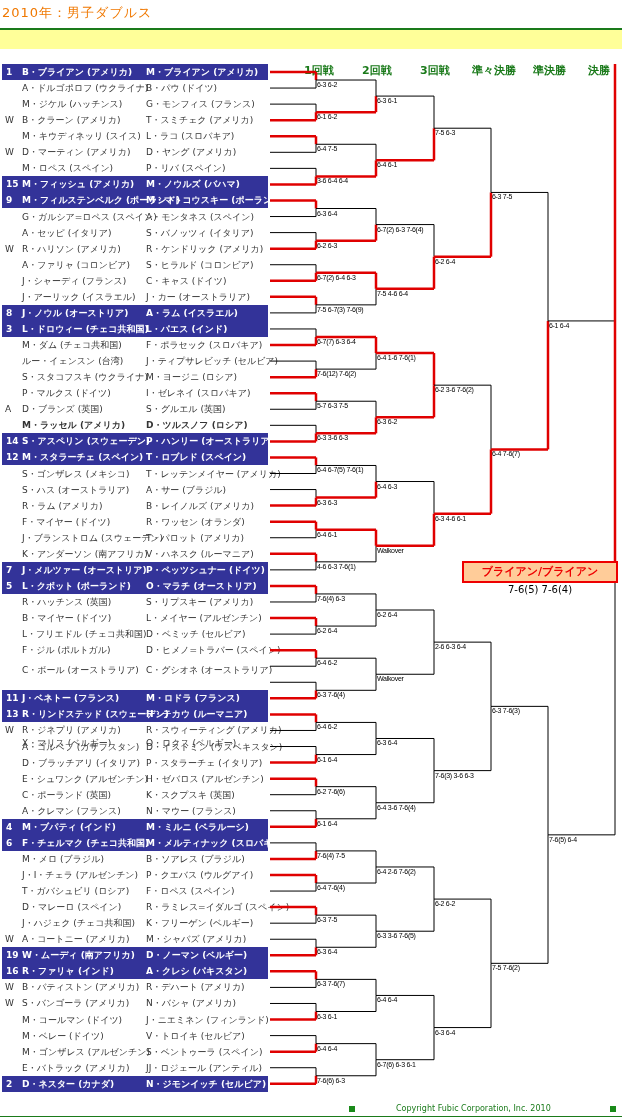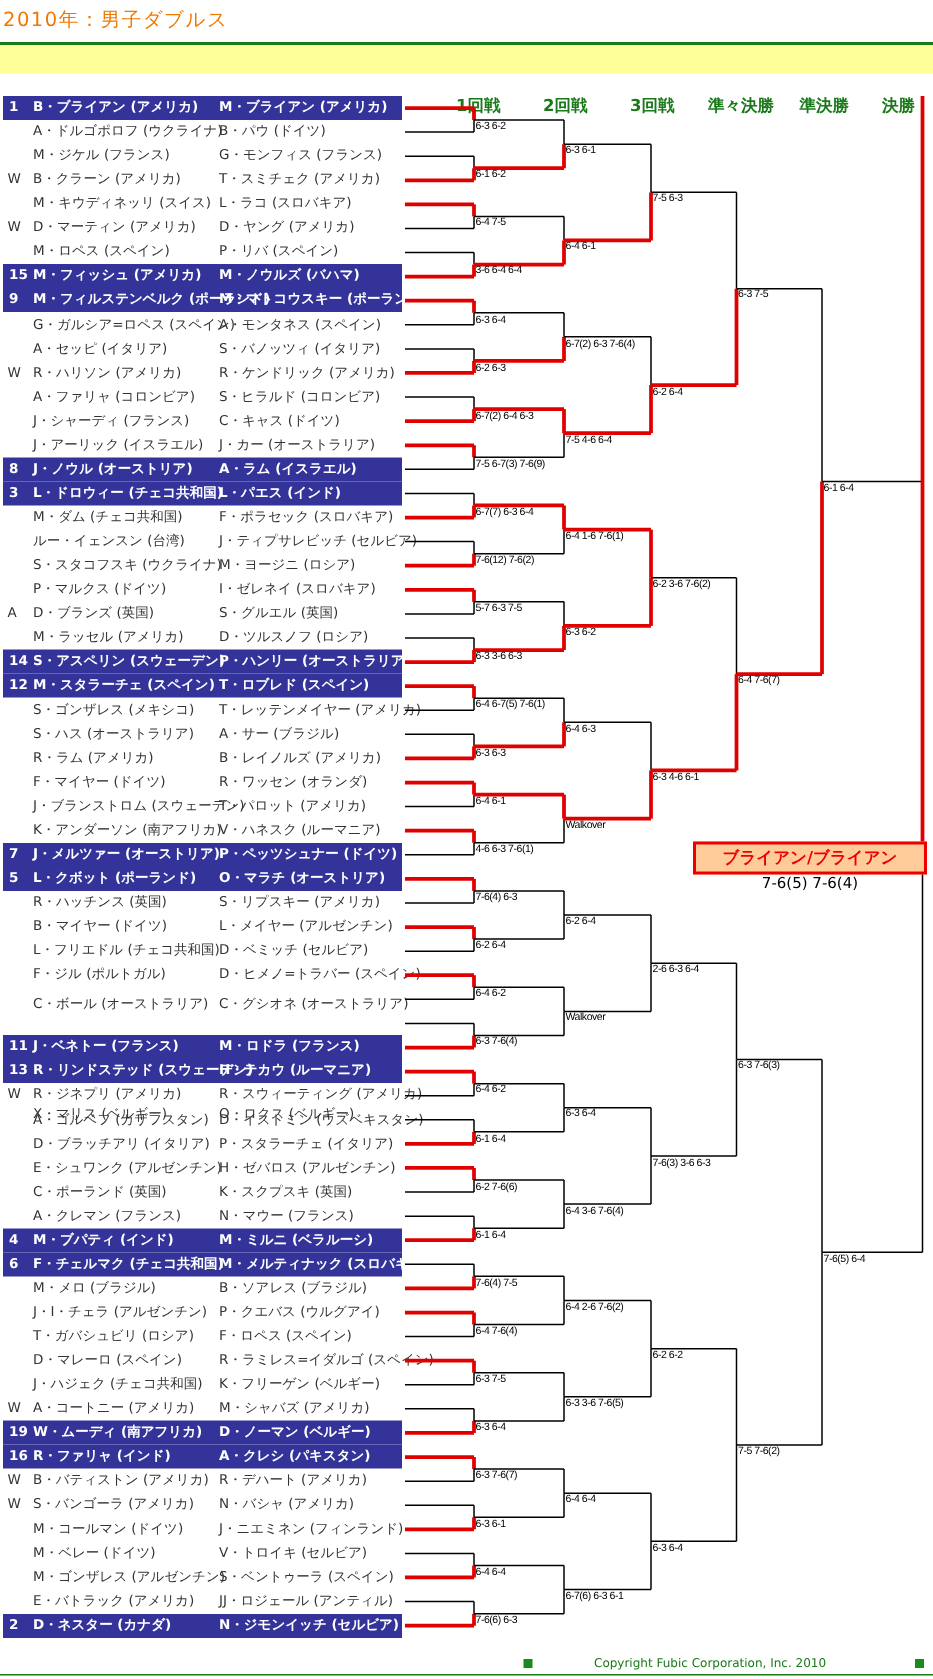--- a/index.html
+++ b/index.html
@@ -42,21 +42,21 @@
       <span class="p1">B・ブライアン (アメリカ)</span>
       <span class="p2">M・ブライアン (アメリカ)</span>
     </div>
     <div class="row" style="top: 80.06px;">
       <span class="tag"></span>
       <span class="p1">A・ドルゴポロフ (ウクライナ)</span>
       <span class="p2">B・パウ (ドイツ)</span>
     </div>
     <div class="row" style="top: 96.12px;">
       <span class="tag"></span>
-      <span class="p1">M・ジケル (フランス)</span>
+      <span class="p1">M・ジケル (ハッチンス)</span>
       <span class="p2">G・モンフィス (フランス)</span>
     </div>
     <div class="row" style="top: 112.18px;">
       <span class="tag">W</span>
       <span class="p1">B・クラーン (アメリカ)</span>
       <span class="p2">T・スミチェク (アメリカ)</span>
     </div>
     <div class="row" style="top: 128.24px;">
       <span class="tag"></span>
       <span class="p1">M・キウディネッリ (スイス)</span>
@@ -140,21 +140,21 @@
     <div class="row" style="top: 385.2px;">
       <span class="tag"></span>
       <span class="p1">P・マルクス (ドイツ)</span>
       <span class="p2">I・ゼレネイ (スロバキア)</span>
     </div>
     <div class="row" style="top: 401.26px;">
       <span class="tag">A</span>
       <span class="p1">D・ブランズ (英国)</span>
       <span class="p2">S・グルエル (英国)</span>
     </div>
-    <div class="row" style="top: 417.32px;">
+    <div class="row" style="top: 417.32px; font-weight: bold;">
       <span class="tag"></span>
       <span class="p1">M・ラッセル (アメリカ)</span>
       <span class="p2">D・ツルスノフ (ロシア)</span>
     </div>
     <div class="row seed" style="top: 433.38px;">
       <span class="tag">14</span>
       <span class="p1">S・アスペリン (スウェーデン)</span>
       <span class="p2">P・ハンリー (オーストラリア)</span>
     </div>
     <div class="row seed" style="top: 449.44px;">

